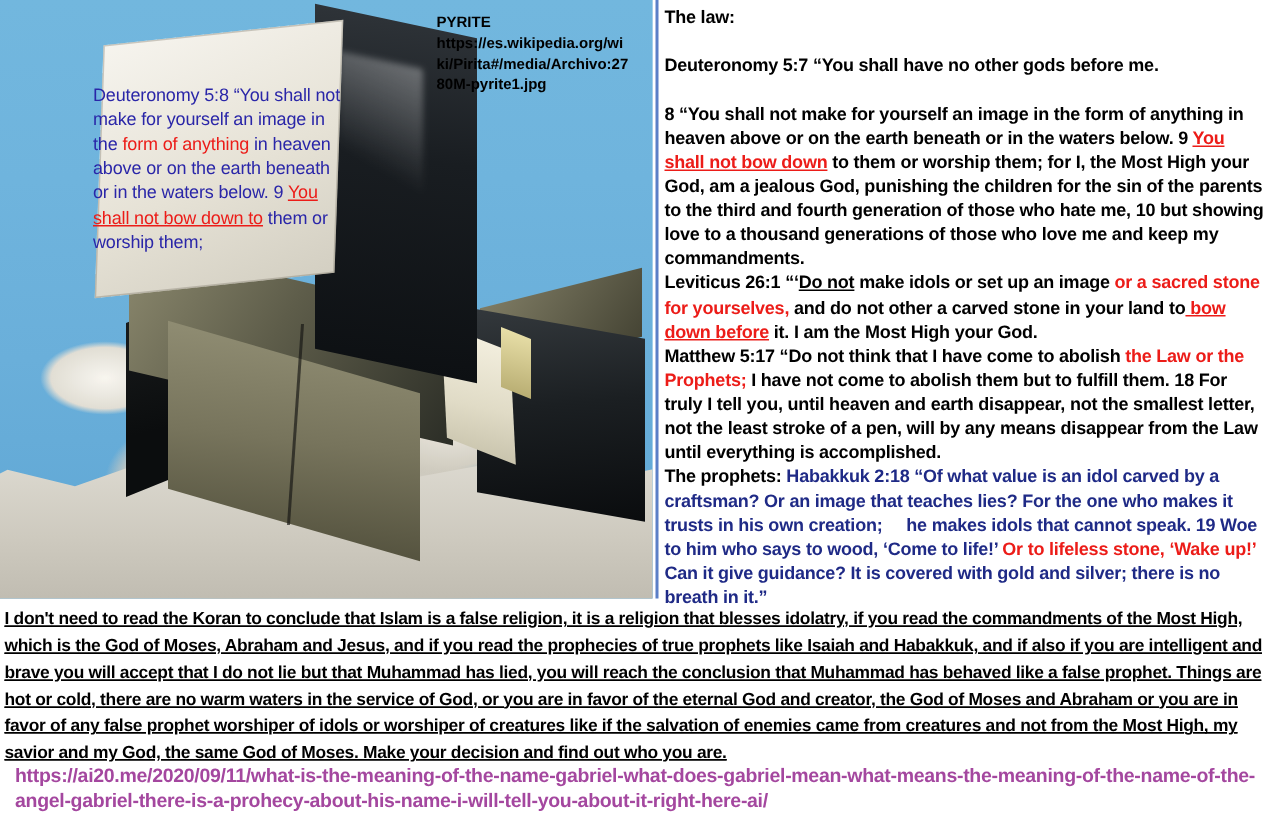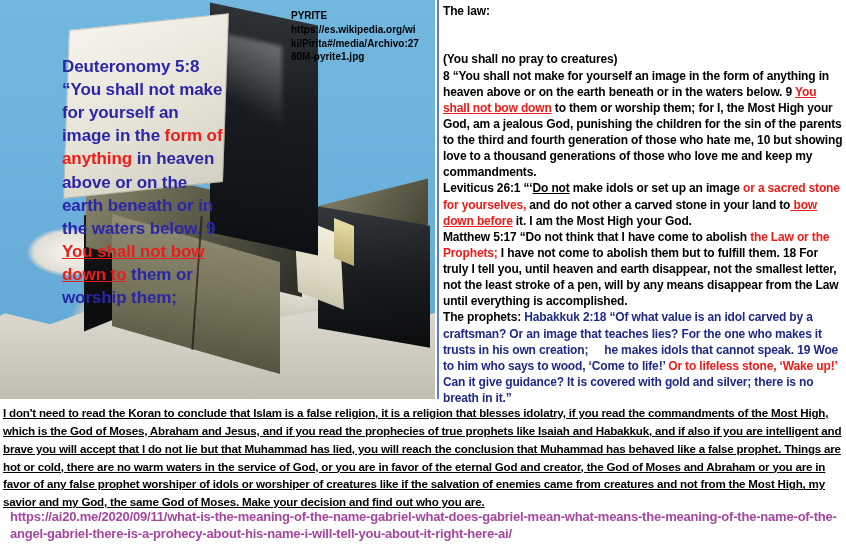--- a/index.html
+++ b/index.html
@@ -165,22 +165,22 @@
     transform: skewY(20deg);
     filter: blur(.4px);
   }
 
   
   .deut-overlay {
     position: absolute;
     left: 62px;
     top: 55px;
     width: 168px;
-    font-size: 17px;
-    font-weight: bold;
+    font-size: 12px;
+    font-weight: normal;
     line-height: 1.36;
     color: #2a26a8;
     letter-spacing: -0.1px;
   }
   .photo-credit {
     position: absolute;
     left: 291px;
     top: 9px;
     width: 130px;
     font-size: 10px;
@@ -272,22 +272,22 @@
 
       <div class="photo-credit">
         <span>PYRITE</span><br>
         <span>https://es.wikipedia.org/wiki/Pirita#/media/Archivo:2780M-pyrite1.jpg</span>
       </div>
     </div>
 
     <div class="scripture">
       <span class="black">The law:</span><br>
       <br>
+      <span class="black">Deuteronomy 5:7 “You shall have no other gods before me.</span><br>
       <br>
-      <span class="black">(You shall no pray to creatures)</span><br>
       <span class="black">8 “You shall not make for yourself an image in the form of anything in heaven above or on the earth beneath or in the waters below. 9 </span><span class="red u">You shall not bow down</span><span class="black"> to them or worship them; for I, the Most High your God, am a jealous God, punishing the children for the sin of the parents to the third and fourth generation of those who hate me, 10 but showing love to a thousand generations of those who love me and keep my commandments.</span><br>
       <span class="black">Leviticus 26:1 “‘</span><span class="black u">Do not</span><span class="black"> make idols or set up an image </span><span class="red">or a sacred stone for yourselves,</span><span class="black"> and do not other a carved stone in your land to</span><span class="red u"> bow down before</span><span class="black"> it. I am the Most High your God.</span><br>
       <span class="black">Matthew 5:17 “Do not think that I have come to abolish </span><span class="red">the Law or the Prophets;</span><span class="black"> I have not come to abolish them but to fulfill them. 18 For truly I tell you, until heaven and earth disappear, not the smallest letter, not the least stroke of a pen, will by any means disappear from the Law until everything is accomplished.</span><br>
       <span class="black">The prophets: </span><span class="navy">Habakkuk 2:18 “Of what value is an idol carved by a craftsman? Or an image that teaches lies? For the one who makes it trusts in his own creation;&nbsp;&nbsp;&nbsp;&nbsp; he makes idols that cannot speak. 19 Woe to him who says to wood, ‘Come to life!’ </span><span class="red"> Or to lifeless stone, ‘Wake up!’</span><span class="navy"> Can it give guidance? It is covered with gold and silver; there is no breath in it.”</span>
     </div>
   </div>
 
   <div class="bottom">
     <span class="u">I don't need to read the Koran to conclude that Islam is a false religion, it is a religion that blesses idolatry, if you read the commandments of the Most High, which is the God of Moses, Abraham and Jesus, and if you read the prophecies of true prophets like Isaiah and Habakkuk, and if also if you are intelligent and brave you will accept that I do not lie but that Muhammad has lied, you will reach the conclusion that Muhammad has behaved like a false prophet. Things are hot or cold, there are no warm waters in the service of God, or you are in favor of the eternal God and creator, the God of Moses and Abraham or you are in favor of any false prophet worshiper of idols or worshiper of creatures like if the salvation of enemies came from creatures and not from the Most High, my savior and my God, the same God of Moses. Make your decision and find out who you are.</span>
   </div>

